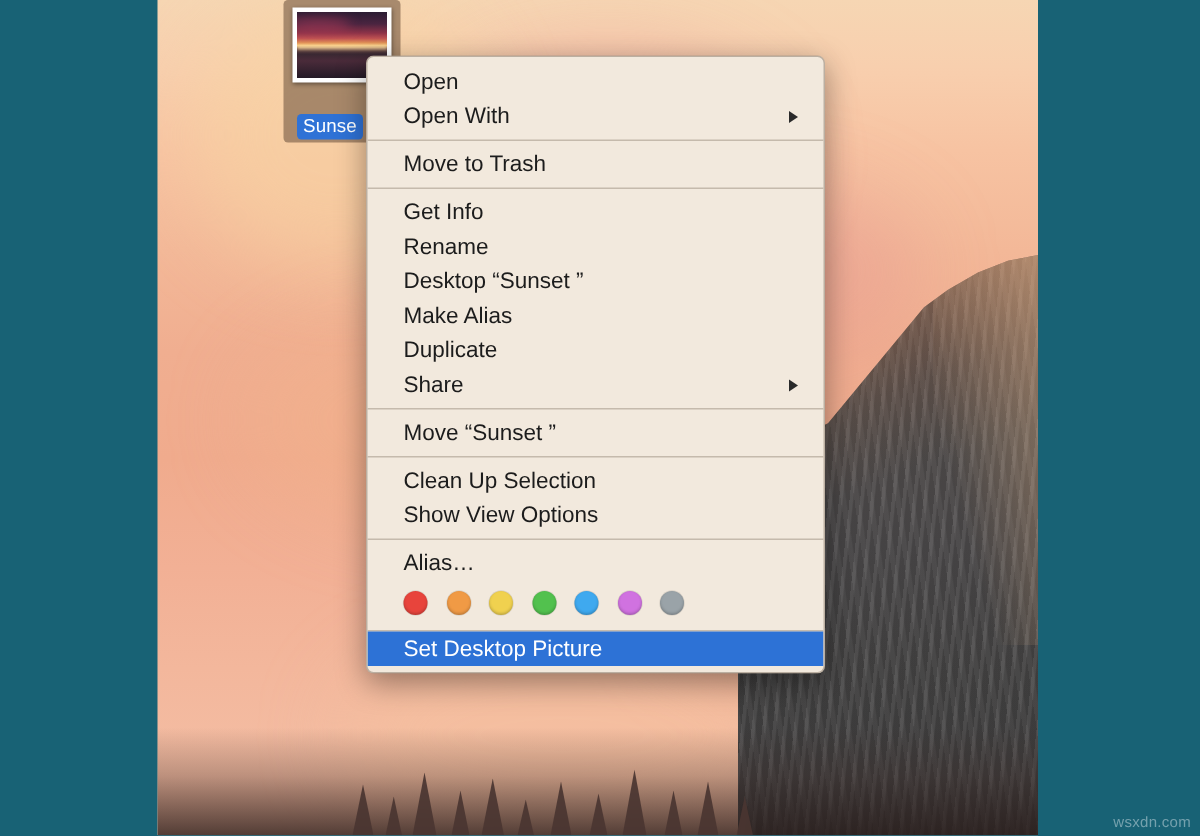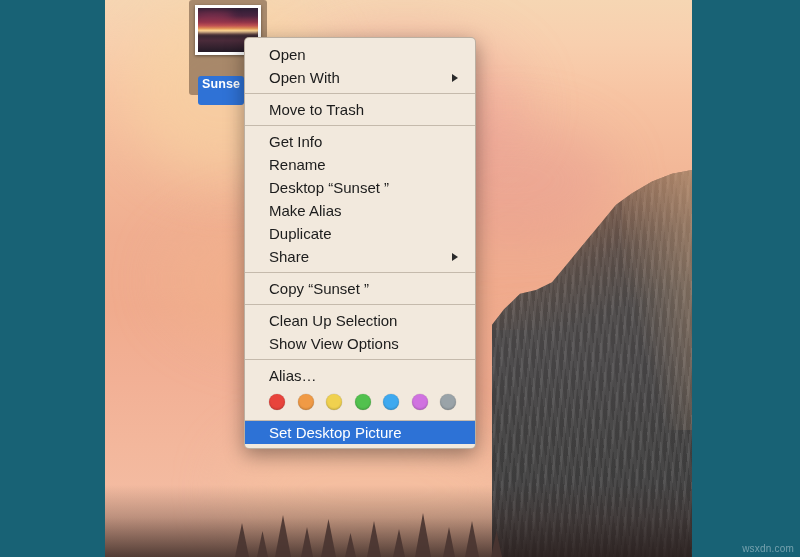--- a/index.html
+++ b/index.html
@@ -157,38 +157,38 @@
     content: "";
     position: absolute;
     left: 0; top: 50%;
     width: 100%; height: 3px;
     background: rgba(255, 220, 160, 0.75);
     filter: blur(1px);
   }
   #icon-label {
     position: absolute;
     left: 9px; top: 76px;
-    height: 29px;
+    height: 17px;
     background: #2f72d6;
     border-radius: 3px;
     color: #ffffff;
     font-size: 12.5px;
-    font-weight: bold;
+    font-weight: normal;
     line-height: 17px;
     padding: 0 4px;
     white-space: nowrap;
     overflow: hidden;
     letter-spacing: 0.1px;
   }
 
   
   #context-menu {
     position: absolute;
     left: 244px; top: 37px;
-    width: 232px;
+    width: 306px;
     background: #f2e9dd;
     border: 1px solid rgba(120,104,88,0.45);
     border-radius: 5px;
     box-shadow: 0 6px 20px rgba(0,0,0,0.38);
     padding: 5px 0 4px 0;
     box-sizing: border-box;
     overflow: hidden;
   }
   .menu-item {
     position: relative;
@@ -325,21 +325,21 @@
       <span>Duplicate</span>
     </div>
     <div class="menu-item">
       <span>Share</span>
       <span class="submenu-arrow"></span>
     </div>
 
     <div class="menu-sep"></div>
 
     <div class="menu-item">
-      <span>Copy “Sunset ”</span>
+      <span>Move “Sunset ”</span>
     </div>
 
     <div class="menu-sep"></div>
 
     <div class="menu-item">
       <span>Clean Up Selection</span>
     </div>
     <div class="menu-item">
       <span>Show View Options</span>
     </div>

